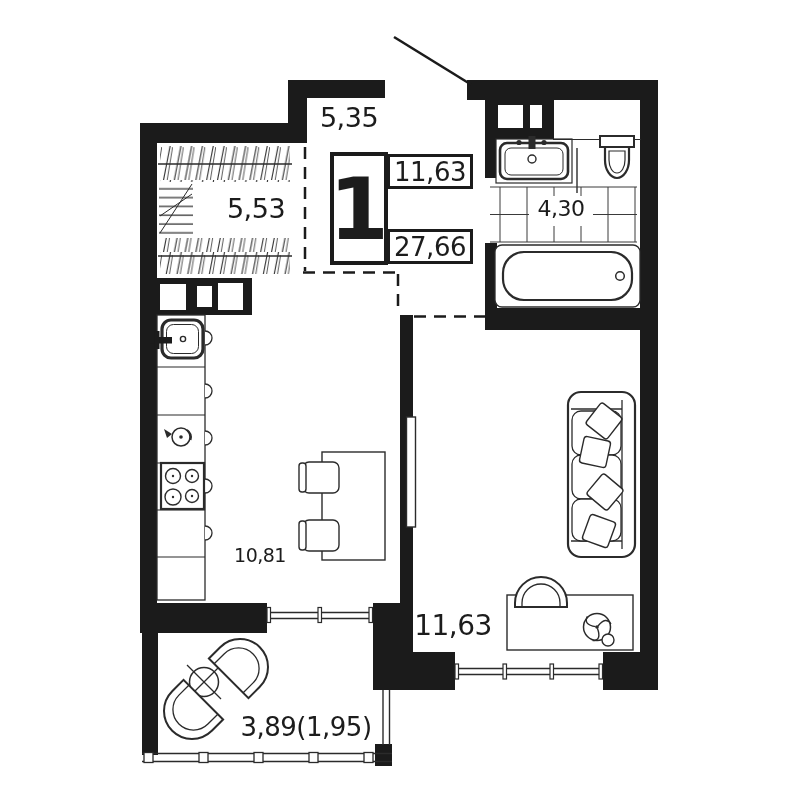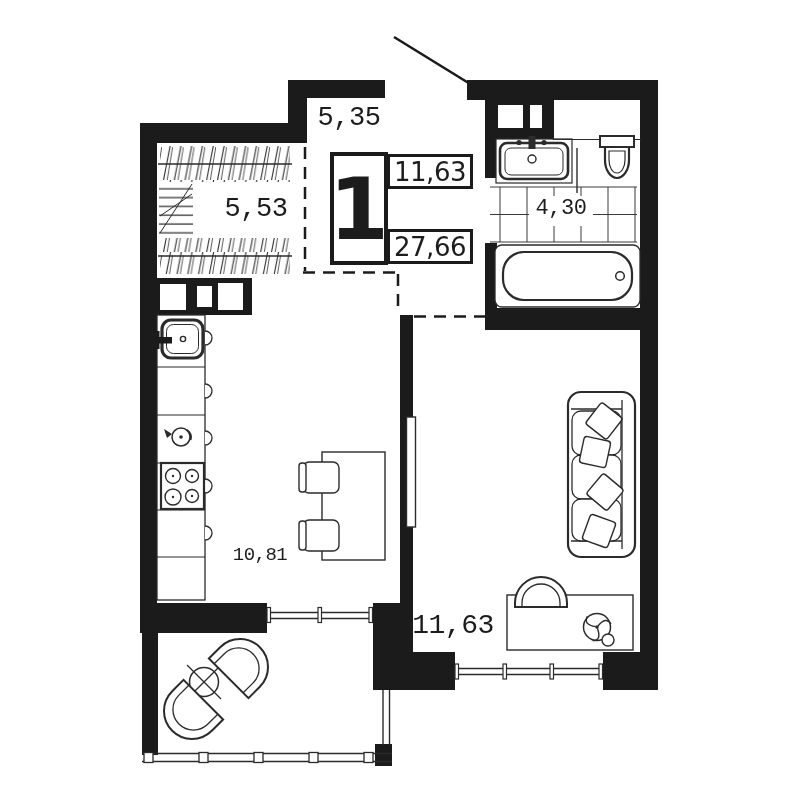--- a/index.html
+++ b/index.html
@@ -5,21 +5,21 @@
   html,body{margin:0;padding:0;background:#fff;}
   .plan{
     position:relative;width:800px;height:800px;overflow:hidden;
     background:var(--bg,#ffffff);
     font-family:"DejaVu Sans","Liberation Sans",sans-serif;
     color:#1c1c1c;
   }
   .plan svg{position:absolute;left:0;top:0;}
   .room-label{
     position:absolute;text-align:center;font-size:27px;line-height:1.05;
-    letter-spacing:-0.5px;color:#1c1c1c;white-space:nowrap;font-family:Liberation Mono, monospace;
+    letter-spacing:-0.5px;color:#1c1c1c;white-space:nowrap;
   }
   .legend{position:absolute;left:330px;top:152px;width:143px;height:113px;}
   .legend .big-cell{
     position:absolute;left:0;top:0;width:58px;height:113px;box-sizing:border-box;
     border:4px solid var(--wall,#1b1b1b);background:#fff;
     display:flex;align-items:center;justify-content:center;
     font-size:86px;font-weight:700;line-height:1;
   }
   .legend .val-cell{
     position:absolute;left:57px;width:86px;height:35px;box-sizing:border-box;
@@ -259,20 +259,21 @@
     <line x1="383" y1="690" x2="383" y2="745" stroke-width="1.4"></line>
     <line x1="389.5" y1="690" x2="389.5" y2="745" stroke-width="1.4"></line>
   </g>
 </svg>
 
 <div class="room-label" style="left:312px;top:104px;width:74px;">5,35</div>
 <div class="room-label" style="left:219px;top:195px;width:74px;">5,53</div>
 <div class="room-label" style="left:524px;top:197px;width:74px;font-size:22px;">4,30</div>
 <div class="room-label" style="left:215px;top:546px;width:90px;font-size:19px;">10,81</div>
 <div class="room-label" style="left:408px;top:611px;width:90px;font-size:28px;">11,63</div>
+<div class="room-label" style="left:234px;top:714px;width:144px;font-size:26px;">3,89(1,95)</div>
 
 <div class="legend">
   <div class="big-cell">1</div>
   <div class="val-cell" style="top:2px;">11,63</div>
   <div class="val-cell" style="top:77px;">27,66</div>
 </div>
 
 </div>
 
 </body></html>

